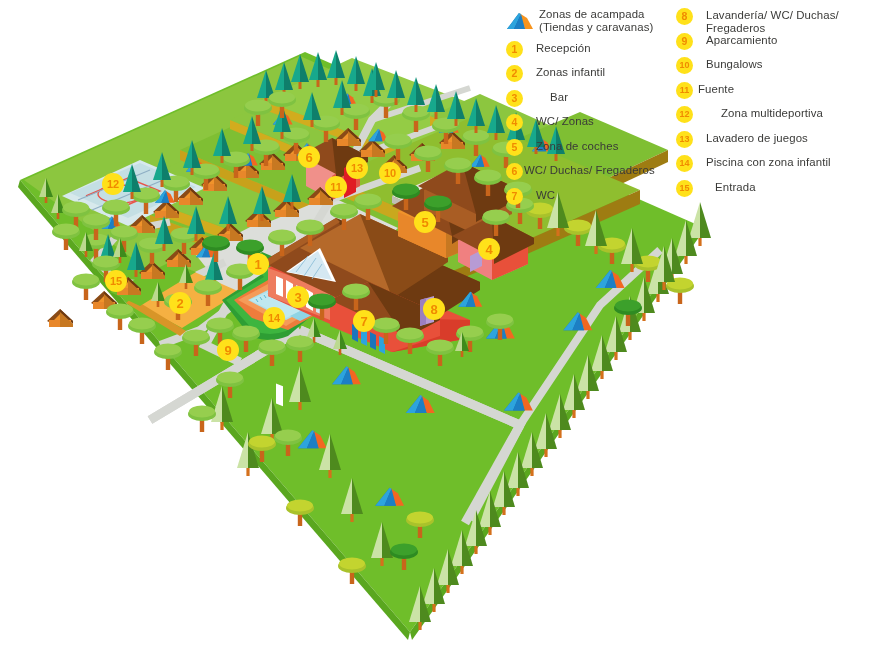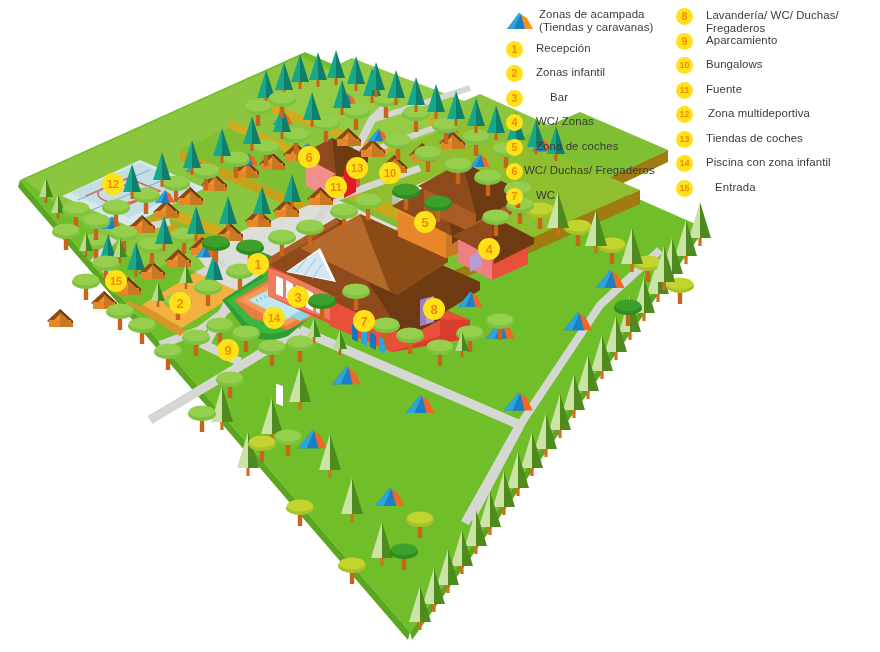--- a/index.html
+++ b/index.html
@@ -659,29 +659,29 @@
     <div class="legend-row">
       <span class="legend-badge">9</span>
       <span class="legend-text" style="padding-left:13px">Aparcamiento</span>
     </div>
     <div class="legend-row">
       <span class="legend-badge two">10</span>
       <span class="legend-text" style="padding-left:13px">Bungalows</span>
     </div>
     <div class="legend-row">
       <span class="legend-badge two">11</span>
-      <span class="legend-text" style="padding-left:13px">Fuente</span>
+      <span class="legend-text" style="padding-left:5px">Fuente</span>
     </div>
     <div class="legend-row">
       <span class="legend-badge two">12</span>
-      <span class="legend-text" style="padding-left:15px">Zona multideportiva</span>
+      <span class="legend-text" style="padding-left:28px">Zona multideportiva</span>
     </div>
     <div class="legend-row">
       <span class="legend-badge two">13</span>
-      <span class="legend-text" style="padding-left:13px">Tiendas de coches</span>
+      <span class="legend-text" style="padding-left:13px">Lavadero de juegos</span>
     </div>
     <div class="legend-row">
       <span class="legend-badge two">14</span>
       <span class="legend-text" style="padding-left:13px">Piscina con zona infantil</span>
     </div>
     <div class="legend-row">
       <span class="legend-badge two">15</span>
       <span class="legend-text" style="padding-left:22px">Entrada</span>
     </div>
         </div>

